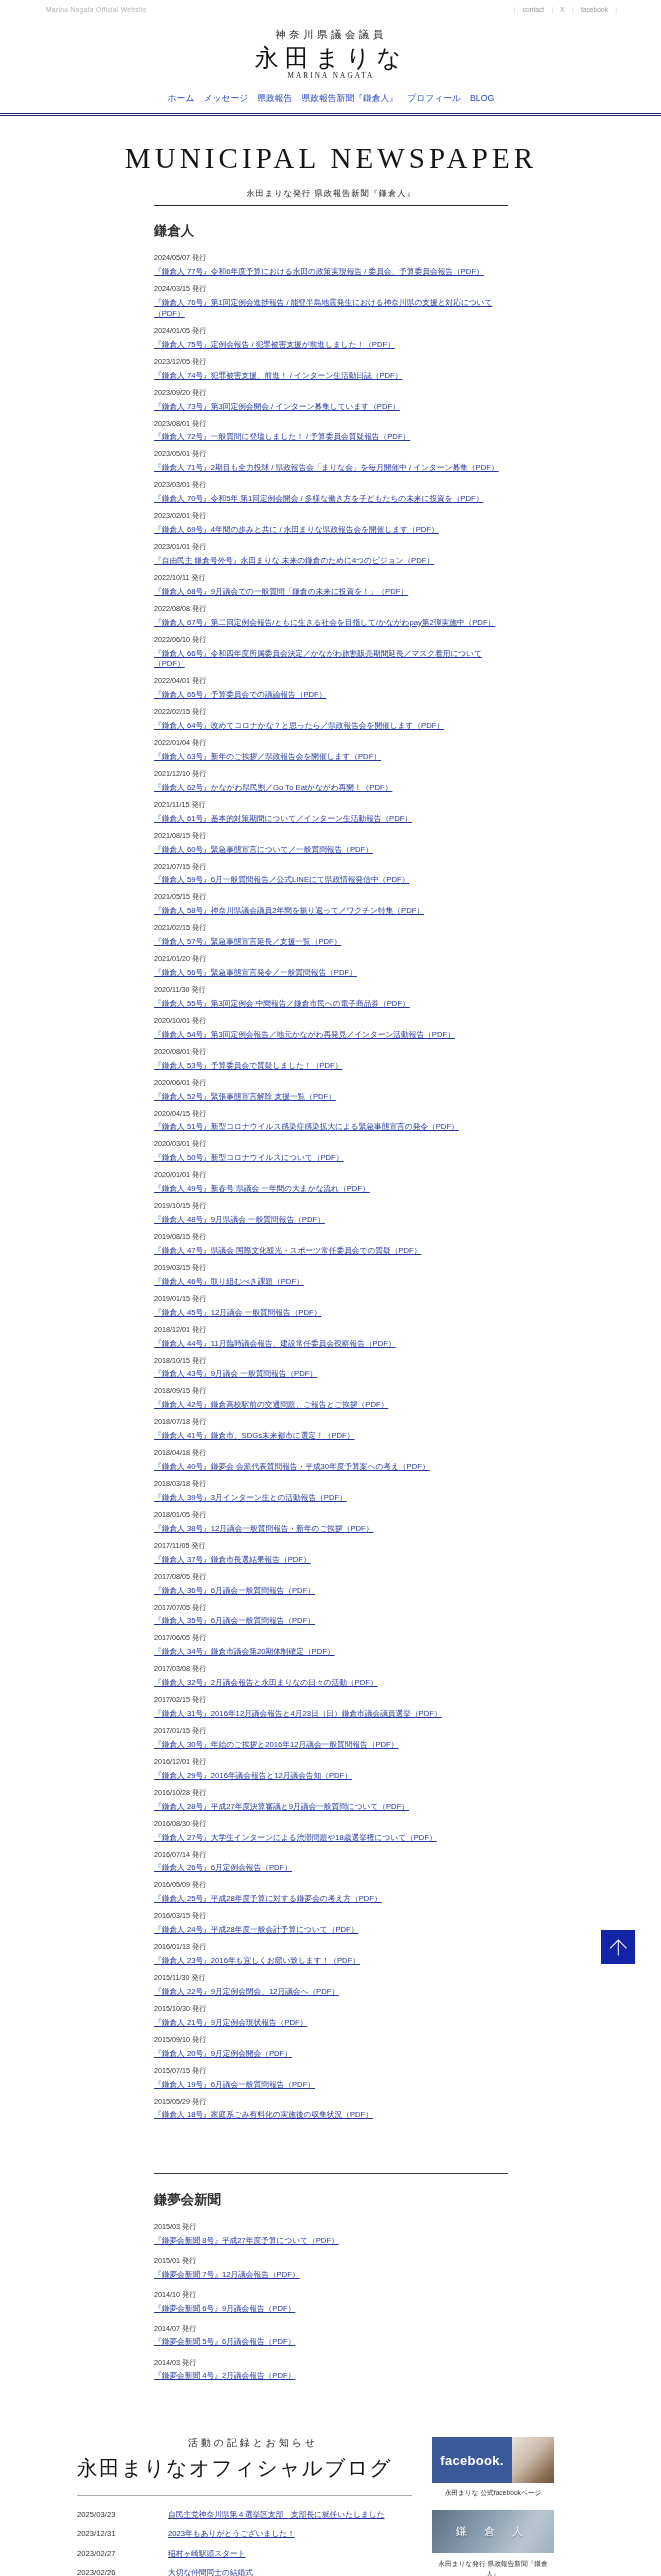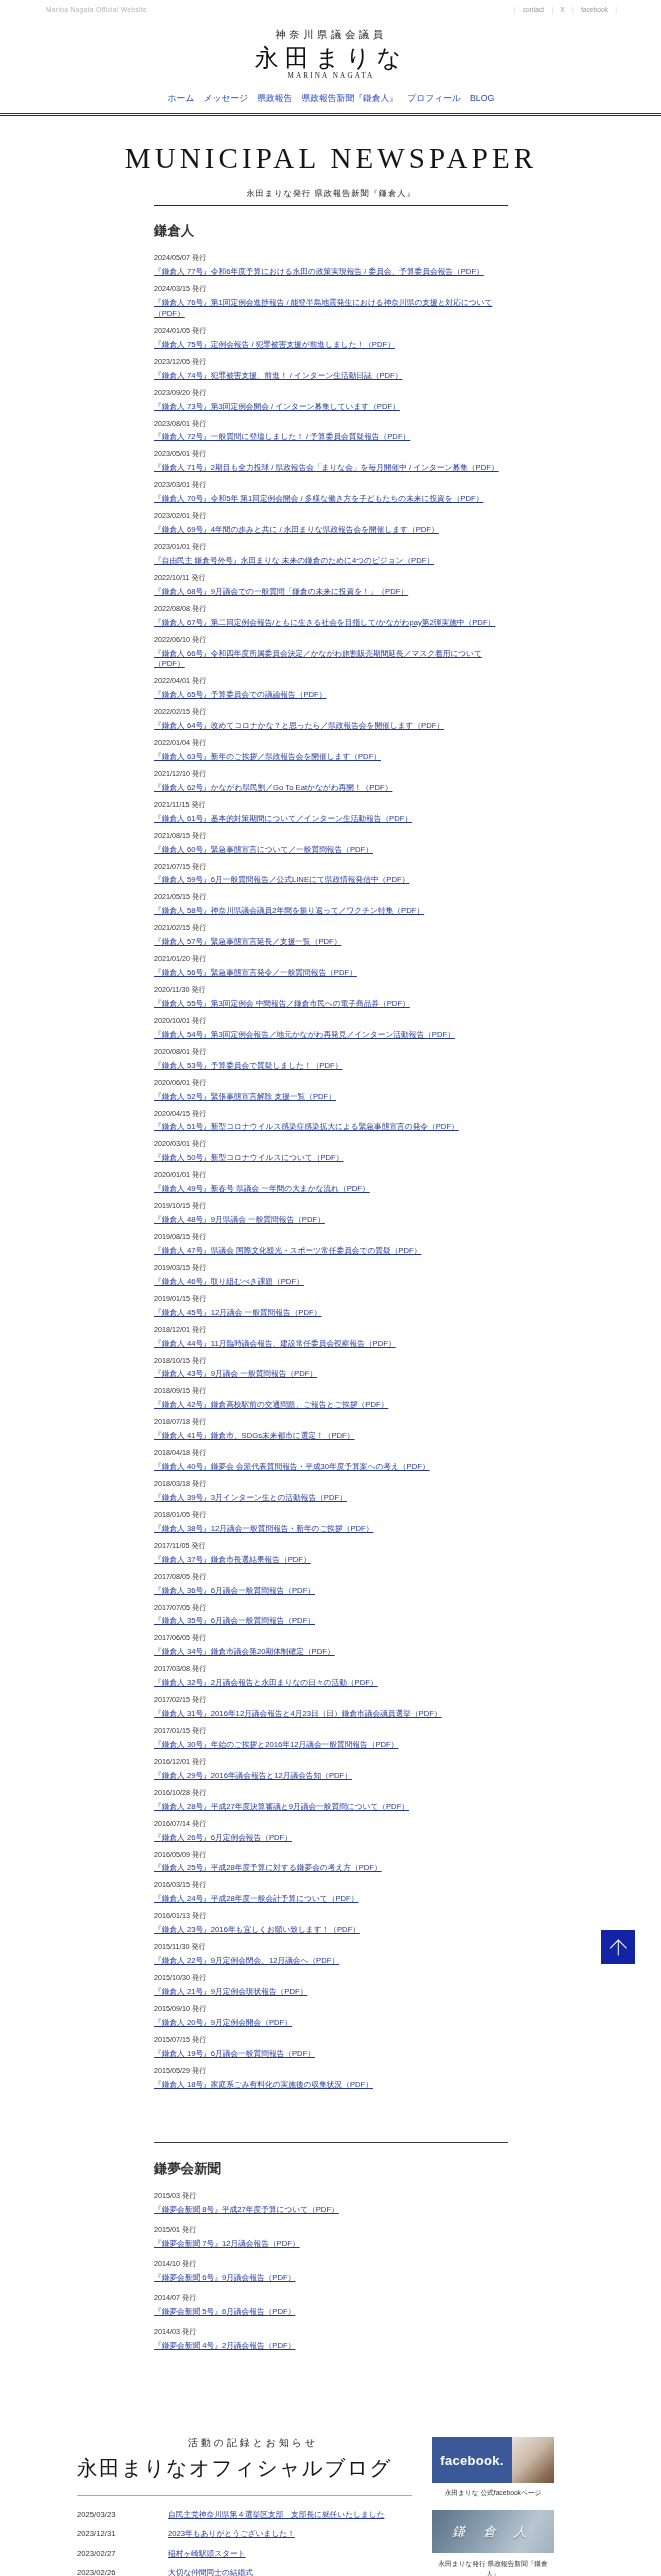--- a/index.html
+++ b/index.html
@@ -46,21 +46,21 @@
   .blog-row .d{width:52px;font-size:7.7px;color:#333;}
   .blog-row a{font-size:7.7px;color:#24389b;}
   
   .sidebar{position:absolute;left:432px;top:2437px;width:122px;}
   .banner{width:122px;display:flex;overflow:hidden;}
   .fb-banner{height:46px;background:#3b5998;}
   .fb-left{flex:1;display:flex;align-items:center;justify-content:center;color:#fff;font-weight:bold;font-size:13px;letter-spacing:0.3px;}
   .fb-photo{width:42px;height:46px;background:linear-gradient(135deg,#e8e2dc 0%,#cbb9a8 45%,#8d6f55 80%,#6f5540 100%);}
   .cap{margin-top:5.2px;text-align:center;font-size:6.7px;color:#333;line-height:10.3px;}
   .km-banner{margin-top:12px;height:43px;background:linear-gradient(120deg,#5c7086 0%,#8da2b4 45%,#b9c6cf 75%,#9fb0bd 100%);align-items:center;justify-content:center;}
-  .km-banner span{color:#fff;font-family:"Liberation Serif",serif;font-size:13px;letter-spacing:7.2px;text-shadow:0 0.5px 1.5px rgba(0,0,0,.45);font-style:italic;}
+  .km-banner span{color:#fff;font-family:"Liberation Serif",serif;font-size:11px;letter-spacing:7.2px;text-shadow:0 0.5px 1.5px rgba(0,0,0,.45);}
   
   .totop{position:absolute;left:601px;top:1930px;width:34px;height:34px;background:#1323a6;display:flex;align-items:center;justify-content:center;}
 </style>
 </head>
 <body>
 
 <div class="topbar">
   <div class="site-note">Marina Nagata Official Website</div>
   <div class="util" id="util-links">
       <span class="pipe">|</span>
@@ -140,20 +140,21 @@
         <div class="entry"><div class="d">2018/01/05 発行</div><a>『鎌倉人 38号』12月議会一般質問報告・新年のご挨拶（PDF）</a></div>
         <div class="entry"><div class="d">2017/11/05 発行</div><a>『鎌倉人 37号』鎌倉市長選結果報告（PDF）</a></div>
         <div class="entry"><div class="d">2017/08/05 発行</div><a>『鎌倉人 36号』6月議会一般質問報告（PDF）</a></div>
         <div class="entry"><div class="d">2017/07/05 発行</div><a>『鎌倉人 35号』6月議会一般質問報告（PDF）</a></div>
         <div class="entry"><div class="d">2017/06/05 発行</div><a>『鎌倉人 34号』鎌倉市議会第20期体制確定（PDF）</a></div>
         <div class="entry"><div class="d">2017/03/08 発行</div><a>『鎌倉人 32号』2月議会報告と永田まりなの日々の活動（PDF）</a></div>
         <div class="entry"><div class="d">2017/02/15 発行</div><a>『鎌倉人 31号』2016年12月議会報告と4月23日（日）鎌倉市議会議員選挙（PDF）</a></div>
         <div class="entry"><div class="d">2017/01/15 発行</div><a>『鎌倉人 30号』年始のご挨拶と2016年12月議会一般質問報告（PDF）</a></div>
         <div class="entry"><div class="d">2016/12/01 発行</div><a>『鎌倉人 29号』2016年議会報告と12月議会告知（PDF）</a></div>
         <div class="entry"><div class="d">2016/10/28 発行</div><a>『鎌倉人 28号』平成27年度決算審議と9月議会一般質問について（PDF）</a></div>
+        <div class="entry"><div class="d">2016/08/30 発行</div><a>『鎌倉人 27号』大学生インターンによる渋滞問題や18歳選挙権について（PDF）</a></div>
         <div class="entry"><div class="d">2016/07/14 発行</div><a>『鎌倉人 26号』6月定例会報告（PDF）</a></div>
         <div class="entry"><div class="d">2016/05/09 発行</div><a>『鎌倉人 25号』平成28年度予算に対する鎌夢会の考え方（PDF）</a></div>
         <div class="entry"><div class="d">2016/03/15 発行</div><a>『鎌倉人 24号』平成28年度一般会計予算について（PDF）</a></div>
         <div class="entry"><div class="d">2016/01/13 発行</div><a>『鎌倉人 23号』2016年も宜しくお願い致します！（PDF）</a></div>
         <div class="entry"><div class="d">2015/11/30 発行</div><a>『鎌倉人 22号』9月定例会閉会、12月議会へ（PDF）</a></div>
         <div class="entry"><div class="d">2015/10/30 発行</div><a>『鎌倉人 21号』9月定例会現状報告（PDF）</a></div>
         <div class="entry"><div class="d">2015/09/10 発行</div><a>『鎌倉人 20号』9月定例会開会（PDF）</a></div>
         <div class="entry"><div class="d">2015/07/15 発行</div><a>『鎌倉人 19号』6月議会一般質問報告（PDF）</a></div>
         <div class="entry"><div class="d">2015/05/29 発行</div><a>『鎌倉人 18号』家庭系ごみ有料化の実施後の収集状況（PDF）</a></div>
       </div>

